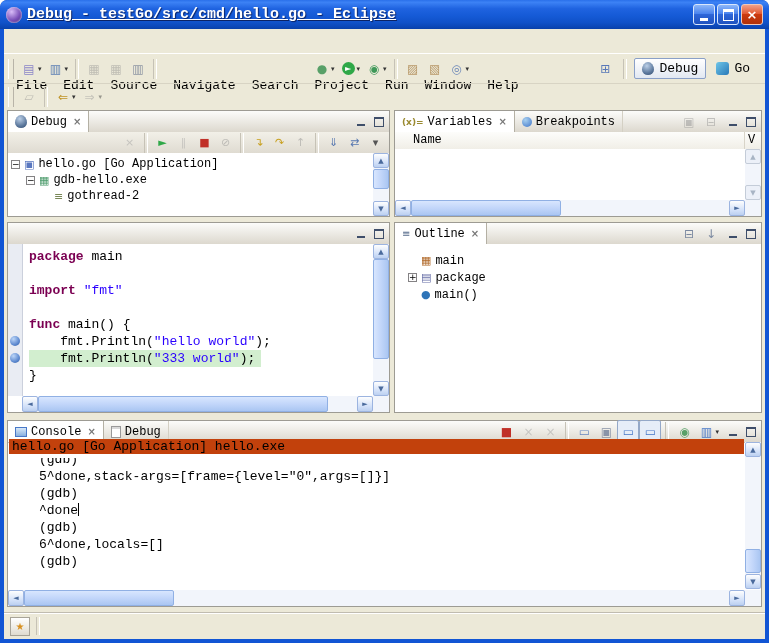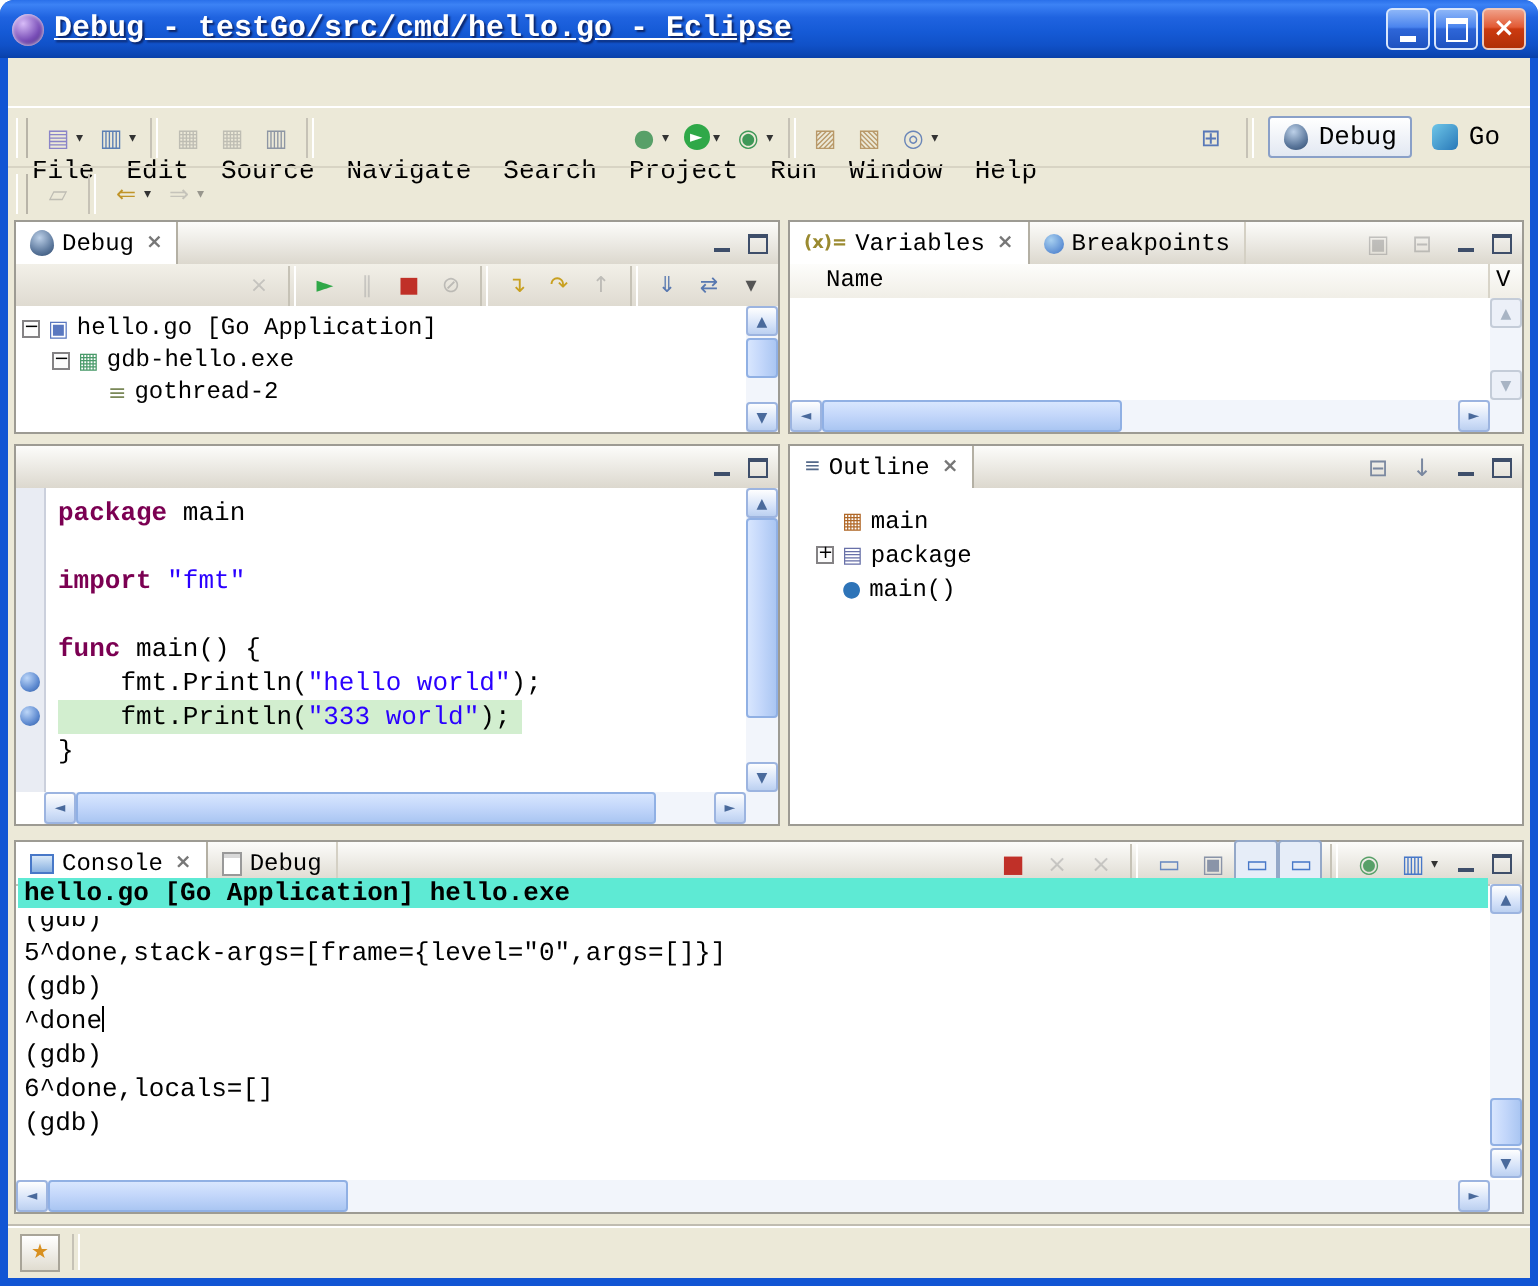--- a/index.html
+++ b/index.html
@@ -96,25 +96,25 @@
   .code-line .code-text{display:inline-block;height:17px;}
   .code-line.hl .code-text{background:#D2EECF;padding-right:6px;}
   .tok-kw{color:#7B0052;font-weight:bold;}
   .tok-st{color:#2A00FF;}
   .tok-pl{color:#000;}
   
   .outico::after{content:"≡";color:#556a8a;}
   
   .consico{width:12px;height:10px;border:1px solid #4878C8;background:linear-gradient(180deg,#D8E8F8,#88B0E0);box-sizing:border-box;}
   .tasksico{width:10px;height:12px;border:1px solid #999;background:#FFF;box-shadow:inset 0 2px 0 #D8D8D8;box-sizing:border-box;}
-  .console-header{position:absolute;left:1px;top:18px;right:17px;height:15px;font-weight:bold;font-size:13px;
-    padding-left:3px;background:#5eead4;white-space:nowrap;overflow:hidden;}
+  .console-header{position:absolute;left:1px;top:18px;right:17px;height:15px;font-weight:normal;font-size:13px;
+    padding-left:3px;background:#c2410c;white-space:nowrap;overflow:hidden;}
   .console-clip{position:absolute;left:1px;top:37px;right:17px;bottom:17px;overflow:hidden;background:#fff;}
   .console-lines{margin-top:-7px;padding-left:3px;}
-  .console-line{height:17px;line-height:17px;font-size:13px;white-space:pre;}
+  .console-line{height:17px;line-height:17px;font-size:13px;white-space:pre;margin-left:27px;}
   .caret{display:inline-block;width:1px;height:13px;background:#000;vertical-align:-2px;}
   
   .statusbar{position:absolute;left:0;bottom:0;width:100%;height:27px;border-top:1px solid #C0BCB0;
     box-shadow:inset 0 1px 0 #FFF;display:flex;align-items:center;padding-left:6px;gap:6px;background:#ECE9D8;box-sizing:border-box;}
   .fastview{width:18px;height:17px;border:1px solid #A8A498;background:linear-gradient(180deg,#FFF,#E0DCD0);
     display:flex;align-items:center;justify-content:center;color:#D89020;font-family:"DejaVu Sans",sans-serif;font-size:10px;}
   .fastview::after{content:"★";}
   .vsep{width:2px;height:18px;border-left:1px solid #C6C2B6;border-right:1px solid #FFF;}
 </style>
 </head>

